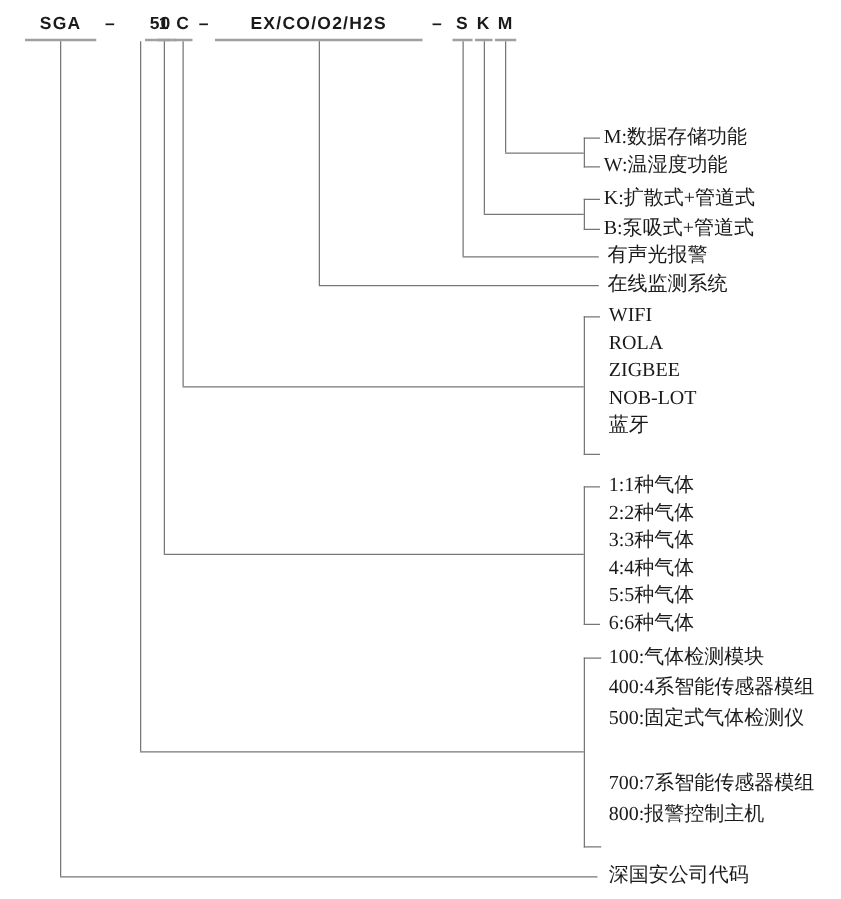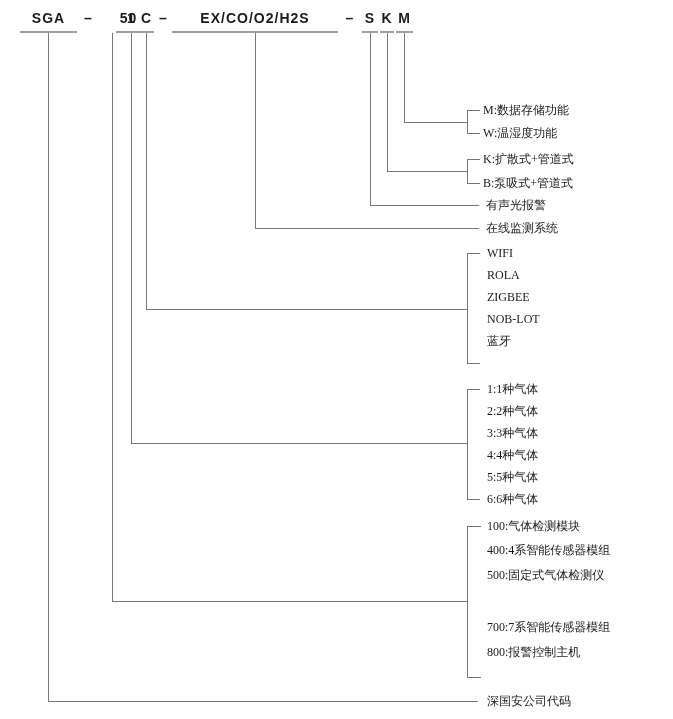--- a/index.html
+++ b/index.html
@@ -40,21 +40,21 @@
   .hl {
     position: absolute;
     height: 1px;
     background: #777777;
   }
   
   .lbl {
     position: absolute;
     height: 20px;
     line-height: 20px;
-    font-size: 12px;
+    font-size: 16px;
     white-space: nowrap;
     color: #1a1a1a;
   }
 </style>
 </head>
 <body>
 
 <div class="canvas">
 
   <div class="seg u" style="left:20px;width:57px">SGA</div>

